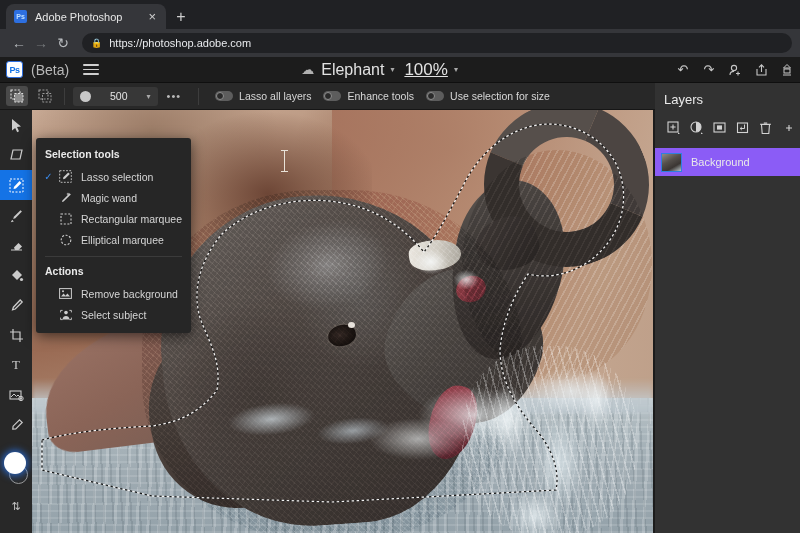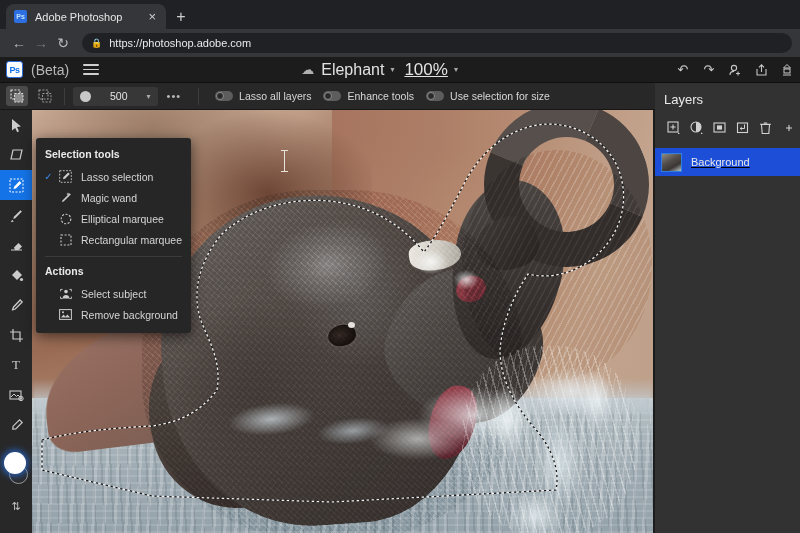--- a/index.html
+++ b/index.html
@@ -354,21 +354,21 @@
   .layers-panel {
     position: absolute; left: 655px; top: 83px; width: 145px; height: 450px;
     background: #323232;
   }
   .layers-title { color: #eaeaea; font-size: 13px; padding: 9px 0 0 9px; font-weight: normal; }
   .layers-toolbar { display: flex; align-items: center; padding: 11px 0 0 8px; gap: 0; }
   .lyr-ico { width: 26px; height: 20px; display: flex; align-items: center; justify-content: center;
              color: #d2d2d2; font-size: 12px; }
   .layer-row {
     display: flex; align-items: center; height: 28px; margin-top: 10px;
-    background: #1d4ed8; padding-left: 6px; text-decoration: underline;
+    background: #8b5cf6; padding-left: 6px;
   }
   .layer-thumb {
     width: 21px; height: 19px; border: 1.5px solid #2f7fe0; flex: 0 0 auto;
     background: linear-gradient(150deg, #8f8b84 0%, #55504c 40%, #3b3633 70%, #b9c3c6 100%);
   }
   .layer-name { color: #e9e9e9; font-size: 11px; margin-left: 9px; }
 </style>
 </head>
 <body>
 
@@ -628,62 +628,62 @@
             <path d="M8 .4l.5 1.2 1.2.5-1.2.5L8 3.8l-.5-1.2-1.2-.5 1.2-.5z" fill="#cdcdcd"></path>
           </svg>
       </span>
       <span class="menu-label">Magic wand</span>
     </div>
 
     <div class="menu-item">
       <span class="menu-check"></span>
       <span class="menu-ico">
         <svg width="12" height="12" viewBox="0 0 12 12">
-            <circle cx="6" cy="6" r="4.8" fill="none" stroke="#cdcdcd" stroke-width="1.1" stroke-dasharray="2 1.6"></circle>
+            <rect x="1" y="1" width="10" height="10" fill="none" stroke="#cdcdcd" stroke-width="1.1" stroke-dasharray="2 1.6"></rect>
           </svg>
       </span>
-      <span class="menu-label">Elliptical marquee</span>
+      <span class="menu-label">Rectangular marquee</span>
     </div>
 
     <div class="menu-item">
       <span class="menu-check"></span>
       <span class="menu-ico">
         <svg width="12" height="12" viewBox="0 0 12 12">
-            <rect x="1" y="1" width="10" height="10" fill="none" stroke="#cdcdcd" stroke-width="1.1" stroke-dasharray="2 1.6"></rect>
+            <circle cx="6" cy="6" r="4.8" fill="none" stroke="#cdcdcd" stroke-width="1.1" stroke-dasharray="2 1.6"></circle>
           </svg>
       </span>
-      <span class="menu-label">Rectangular marquee</span>
+      <span class="menu-label">Elliptical marquee</span>
     </div>
 
     <div class="menu-div"></div>
 
     <div class="flyout-head">Actions</div>
+
+    <div class="menu-item">
+      <span class="menu-check"></span>
+      <span class="menu-ico">
+        <svg width="13" height="11" viewBox="0 0 13 11">
+            <rect x=".6" y=".6" width="11.8" height="9.8" fill="none" stroke="#cdcdcd" stroke-width="1"></rect>
+            <path d="M2 8.5l2.6-3 1.9 2.2L8.4 5.4 11 8.5z" fill="#cdcdcd"></path>
+            <circle cx="4" cy="3.2" r="1" fill="#cdcdcd"></circle>
+          </svg>
+      </span>
+      <span class="menu-label">Remove background</span>
+    </div>
 
     <div class="menu-item">
       <span class="menu-check"></span>
       <span class="menu-ico">
         <svg width="12" height="12" viewBox="0 0 12 12">
             <circle cx="6" cy="3.6" r="1.8" fill="#cdcdcd"></circle>
             <path d="M2.4 10.4c.4-2.2 1.8-3.4 3.6-3.4s3.2 1.2 3.6 3.4z" fill="#cdcdcd"></path>
             <path d="M.6 1.4h2M.6 1.4v2M11.4 1.4h-2M11.4 1.4v2M.6 10.6h2M.6 10.6v-2M11.4 10.6h-2M11.4 10.6v-2" stroke="#cdcdcd" stroke-width=".9"></path>
           </svg>
       </span>
       <span class="menu-label">Select subject</span>
-    </div>
-
-    <div class="menu-item">
-      <span class="menu-check"></span>
-      <span class="menu-ico">
-        <svg width="13" height="11" viewBox="0 0 13 11">
-            <rect x=".6" y=".6" width="11.8" height="9.8" fill="none" stroke="#cdcdcd" stroke-width="1"></rect>
-            <path d="M2 8.5l2.6-3 1.9 2.2L8.4 5.4 11 8.5z" fill="#cdcdcd"></path>
-            <circle cx="4" cy="3.2" r="1" fill="#cdcdcd"></circle>
-          </svg>
-      </span>
-      <span class="menu-label">Remove background</span>
     </div>
   </div>
 
   <div class="layers-panel">
     <div class="layers-title">Layers</div>
     <div class="layers-toolbar">
       <div class="lyr-ico">
         <svg width="14" height="14" viewBox="0 0 14 14">
             <rect x="1" y="1" width="10" height="10" fill="none" stroke="#d2d2d2" stroke-width="1.1"></rect>
             <path d="M6 3.4v5.2M3.4 6h5.2" stroke="#d2d2d2" stroke-width="1.1"></path>

